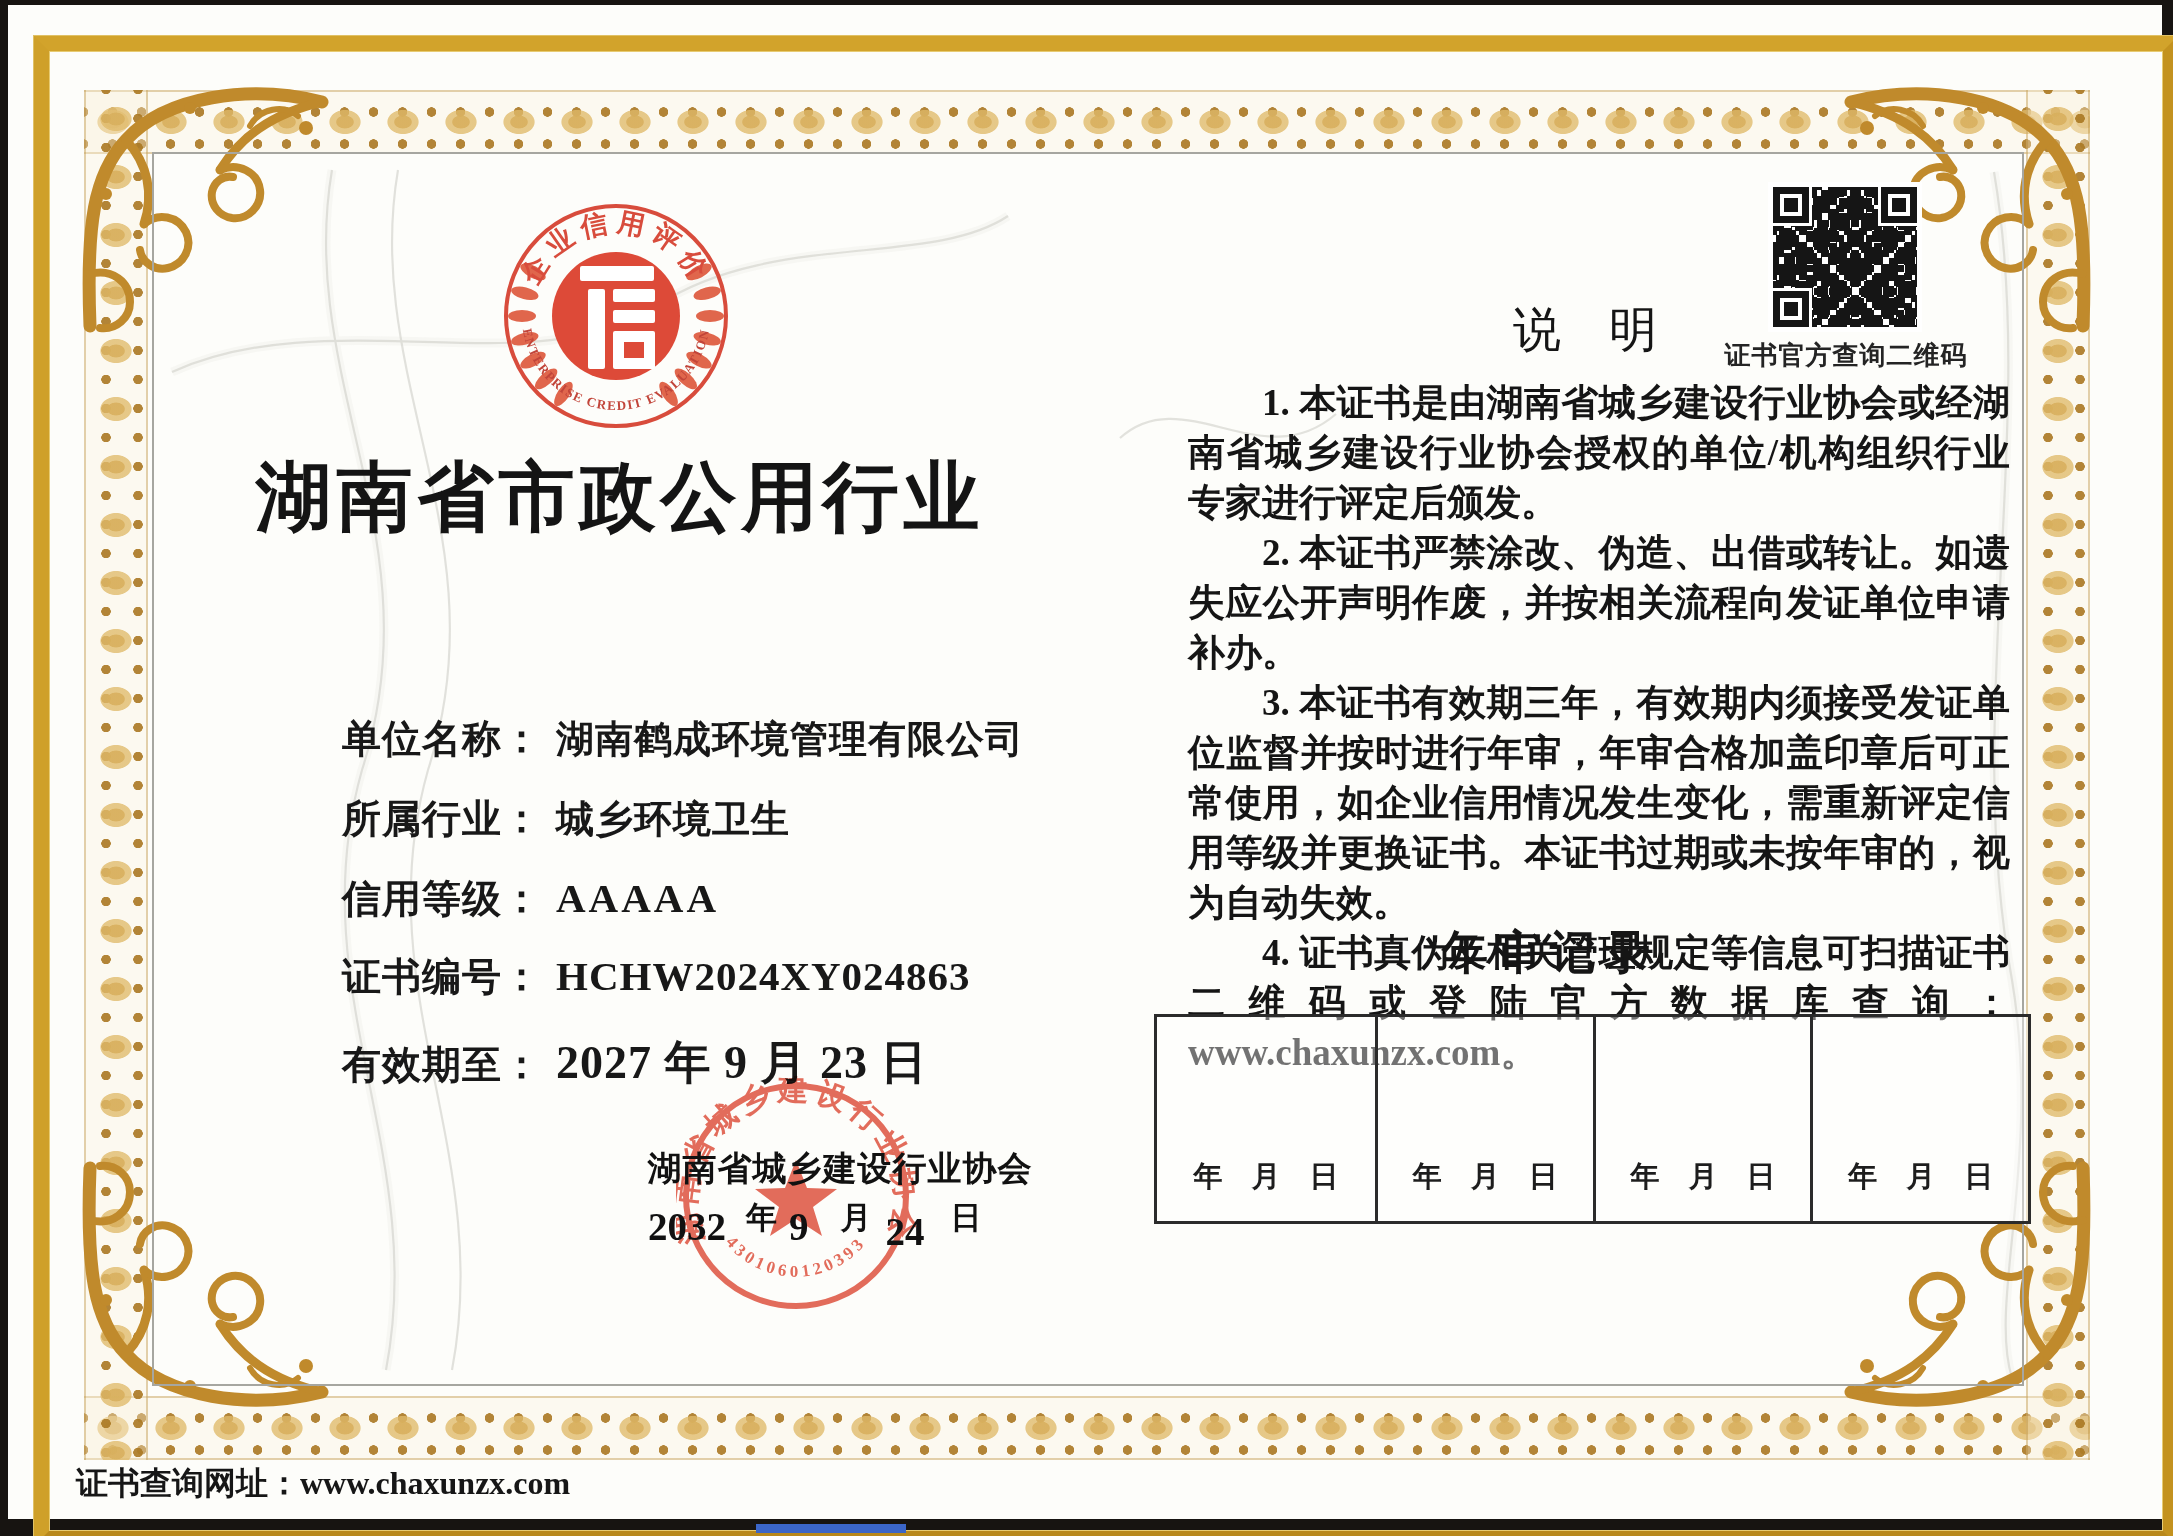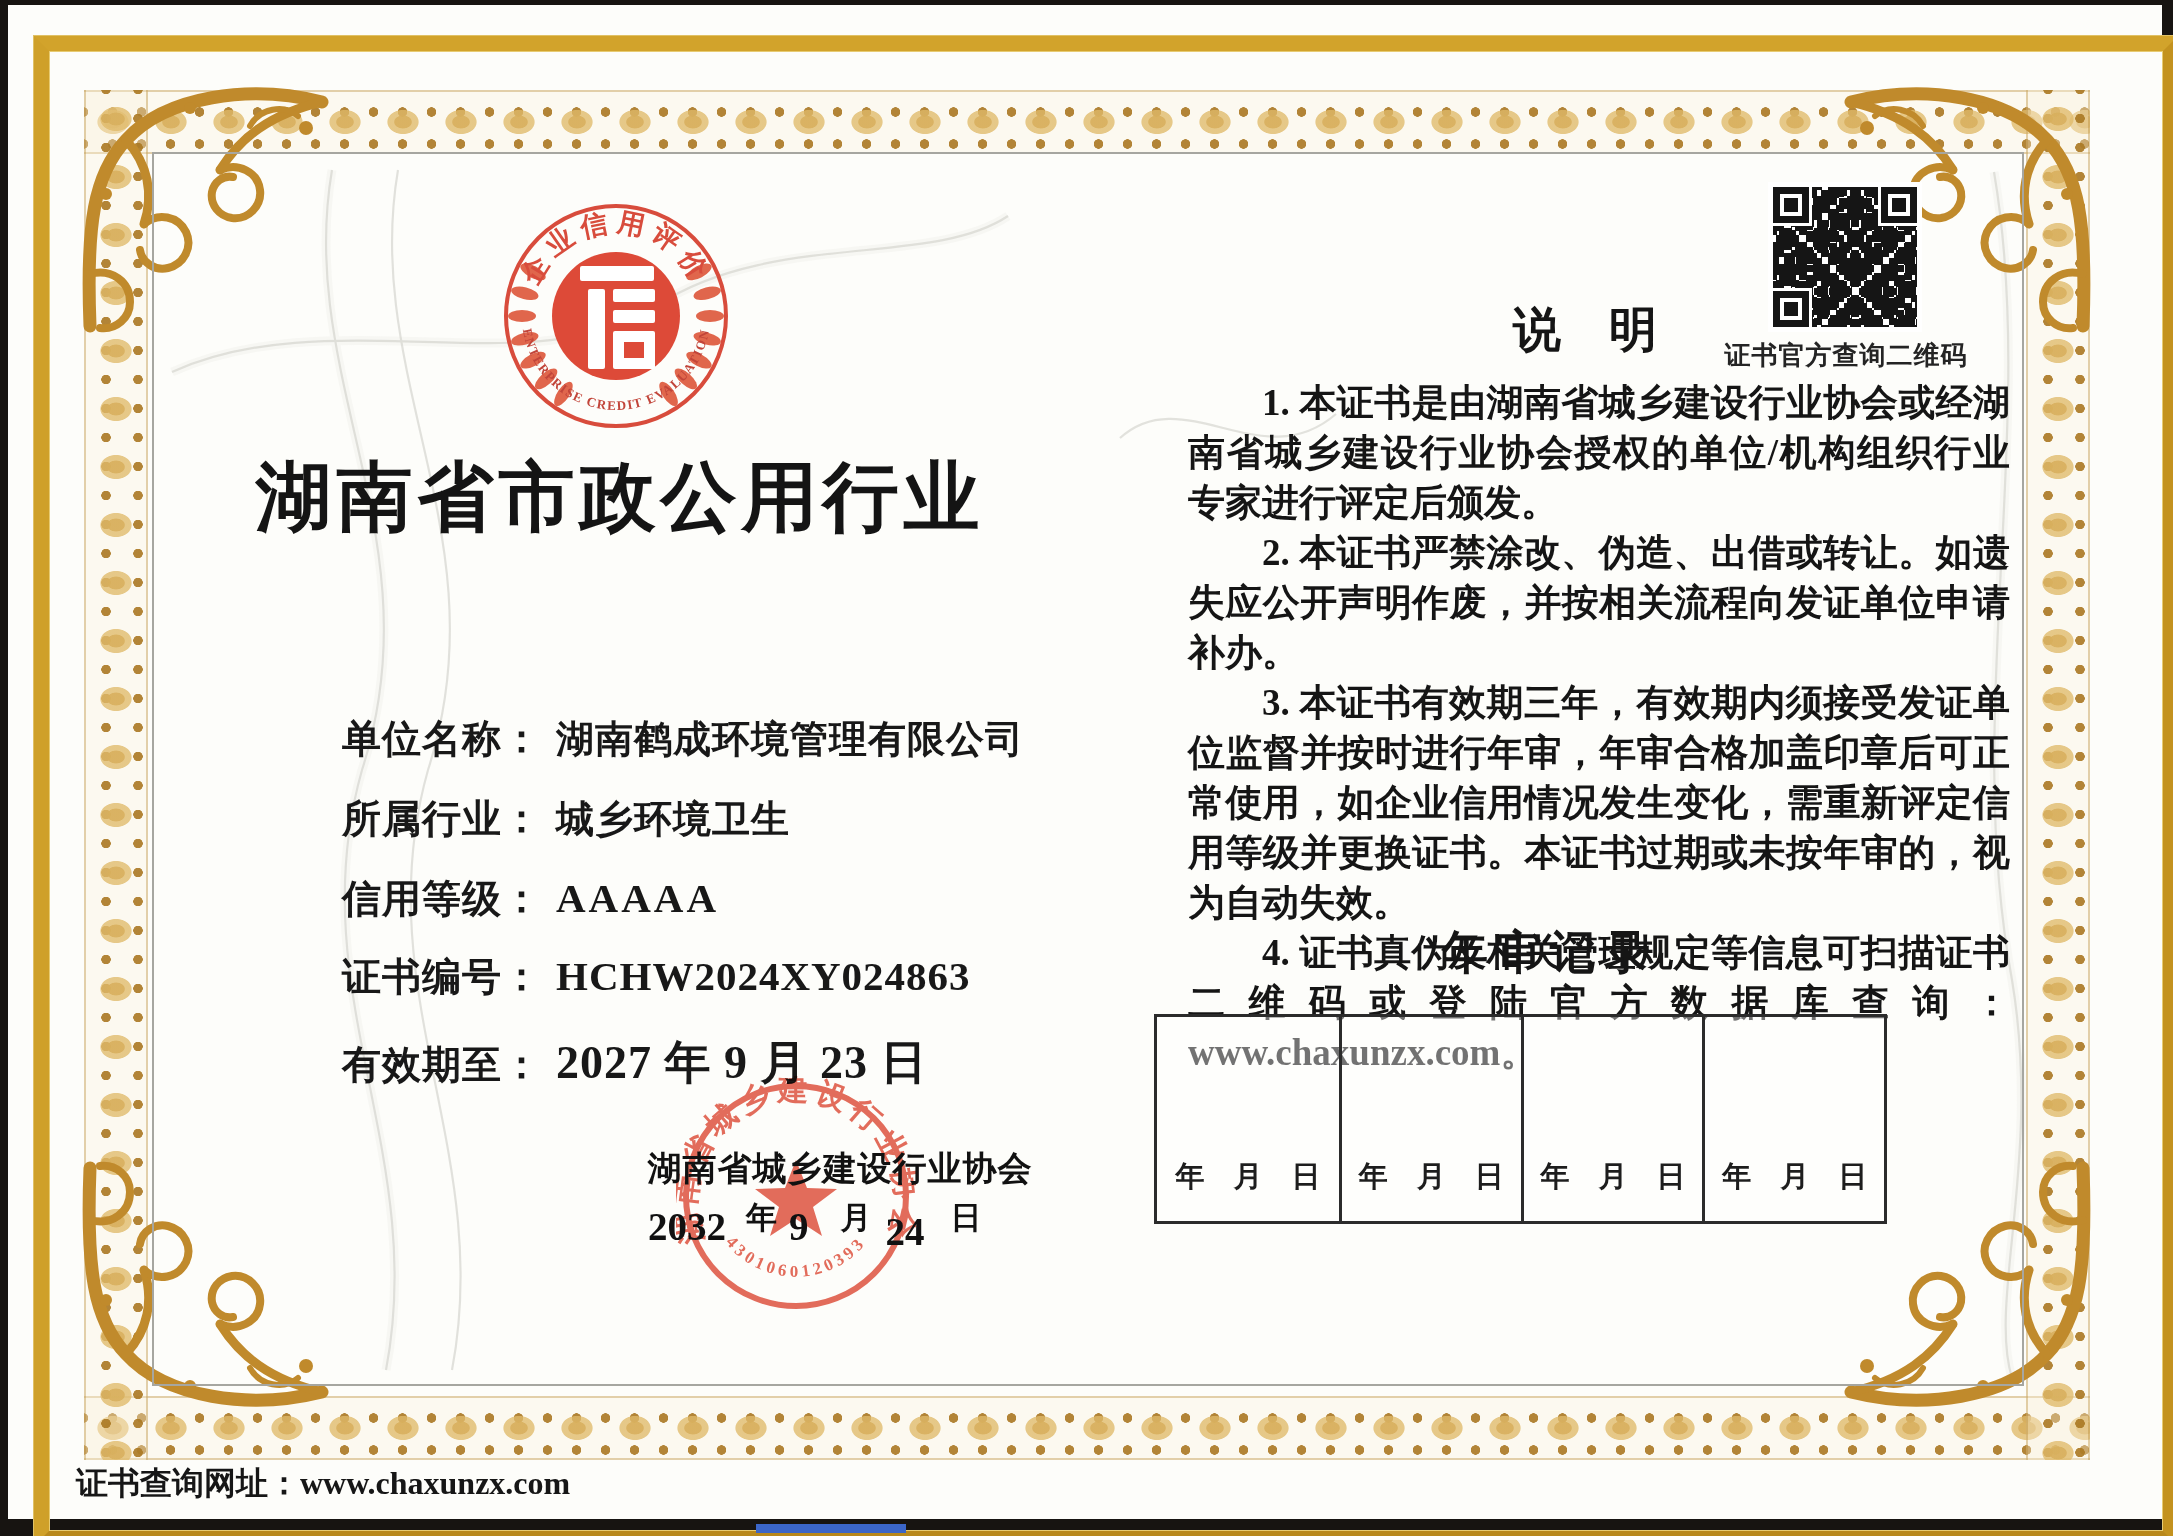--- a/index.html
+++ b/index.html
@@ -49,26 +49,26 @@
       repeating-conic-gradient(transparent 0 25%, #151515 0 50%),
       repeating-conic-gradient(#151515 0 25%, transparent 0 50%);
     background-size:22px 22px,34px 34px,15px 15px;background-position:0 0,6px 9px,11px 3px;}
   .finder{position:absolute;width:42px;height:42px;background:#fff;box-sizing:border-box;padding:3px;}
   .finder .fo{width:36px;height:36px;border:7px solid #151515;box-sizing:border-box;background:#fff;
     display:flex;align-items:center;justify-content:center;}
   .finder .fi{width:14px;height:14px;background:#151515;}
   .qr-caption{position:absolute;left:1706px;top:338px;width:280px;text-align:center;
     font-weight:700;font-size:26px;color:#242424;letter-spacing:1px;}
   .notes-head{position:absolute;left:1190px;top:298px;width:790px;text-align:center;
-    font-weight:700;font-size:48px;color:#151515;}
+    font-weight:400;font-size:48px;color:#151515;}
   .notes{position:absolute;left:1188px;top:378px;width:822px;color:#151515;}
   .notes p{margin:0;font-size:37px;line-height:50px;font-weight:600;text-align:justify;text-indent:2em;}
   .review-head{position:absolute;left:1150px;top:922px;width:800px;text-align:center;
     font-weight:900;font-size:46px;letter-spacing:8px;color:#151515;}
-  .review-table{position:absolute;left:1154px;top:1014px;width:733px;height:210px;
+  .review-table{position:absolute;left:1154px;top:1014px;width:877px;height:210px;
     border:3px solid #2b2b2b;display:grid;grid-template-columns:repeat(4,1fr);box-sizing:border-box;background:rgba(255,255,255,.4);}
   .review-cell{display:flex;align-items:flex-end;justify-content:center;padding-bottom:24px;
     border-left:3px solid #2b2b2b;font-weight:700;font-size:29px;color:#1d1d1d;}
   .review-cell:first-child{border-left:none;}
   .footer{position:absolute;left:76px;top:1462px;font-weight:900;font-size:32px;color:#161616;white-space:nowrap;}
   .blue-sliver{position:absolute;left:756px;top:1524px;width:150px;height:9px;background:#3b66c8;}
 </style>
 </head>
 <body>
 

